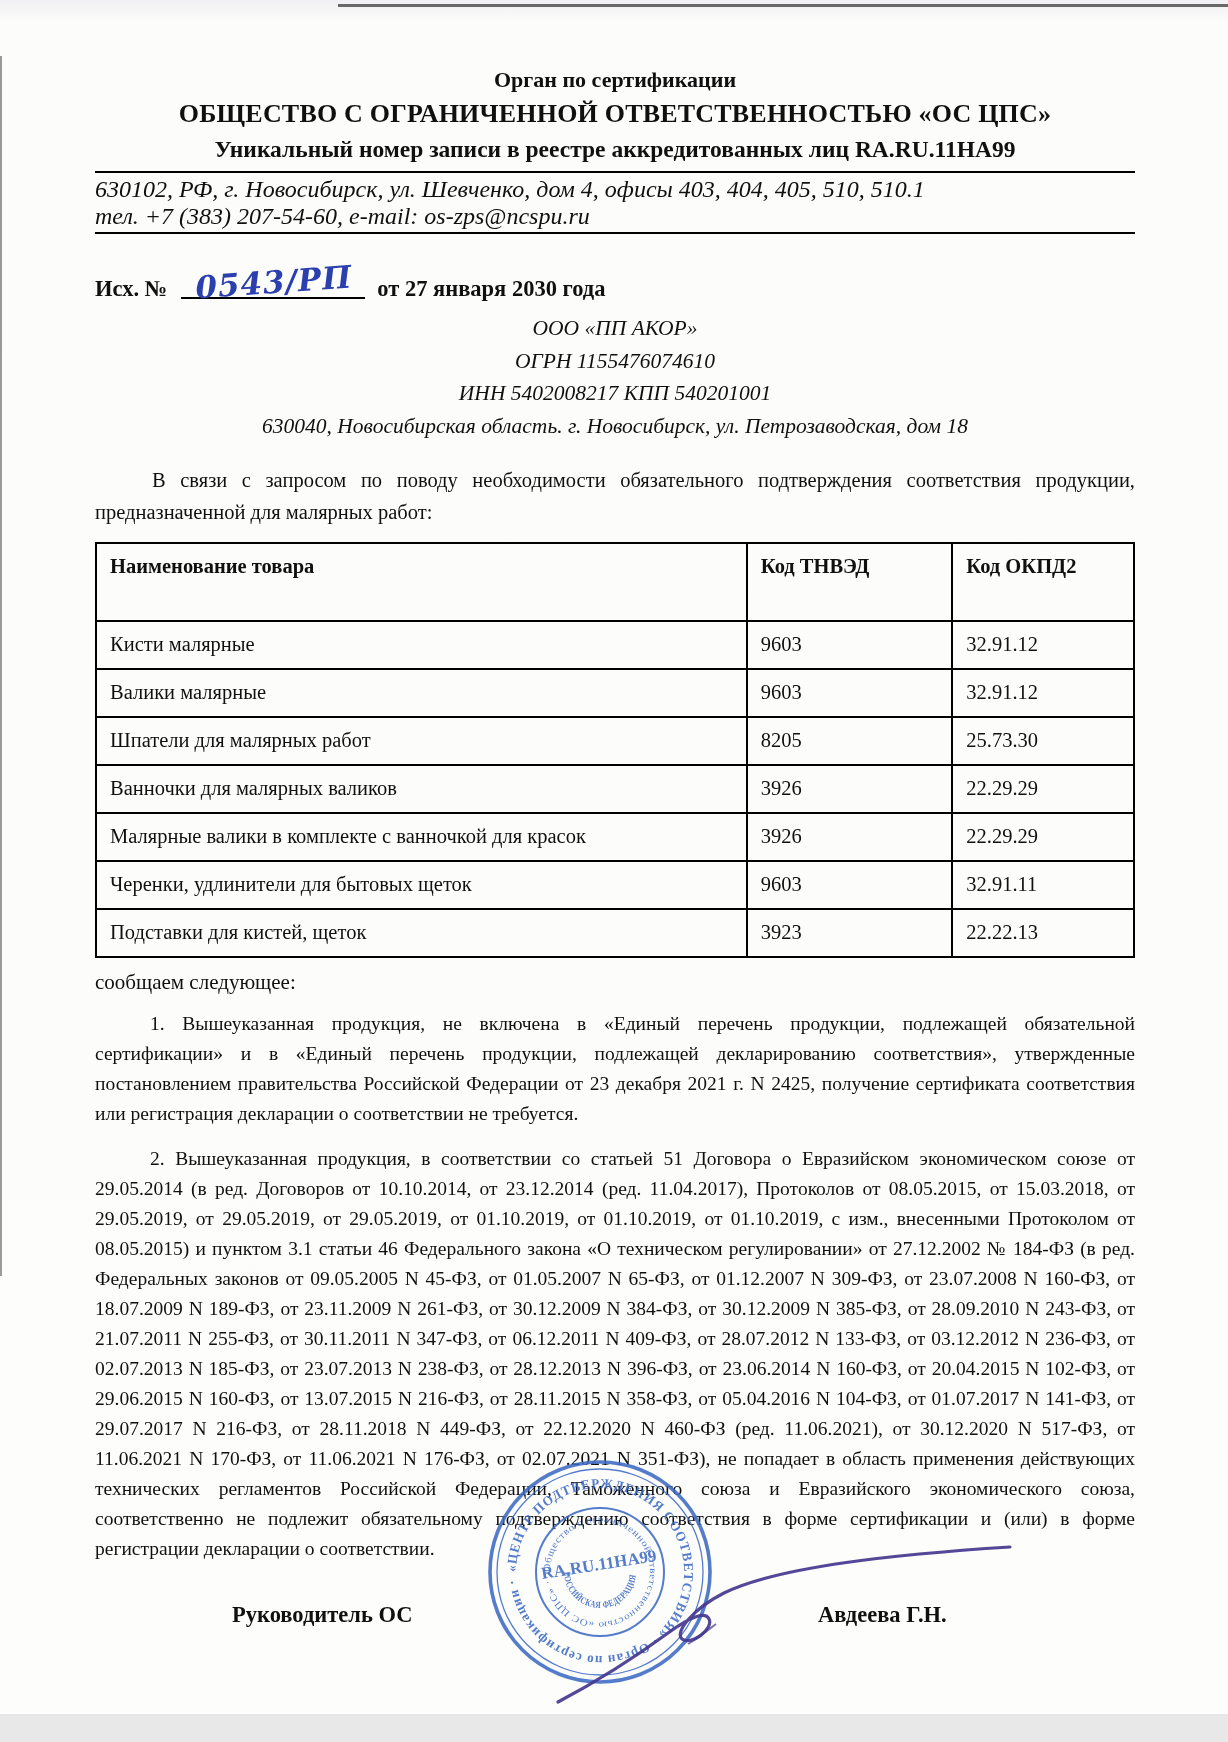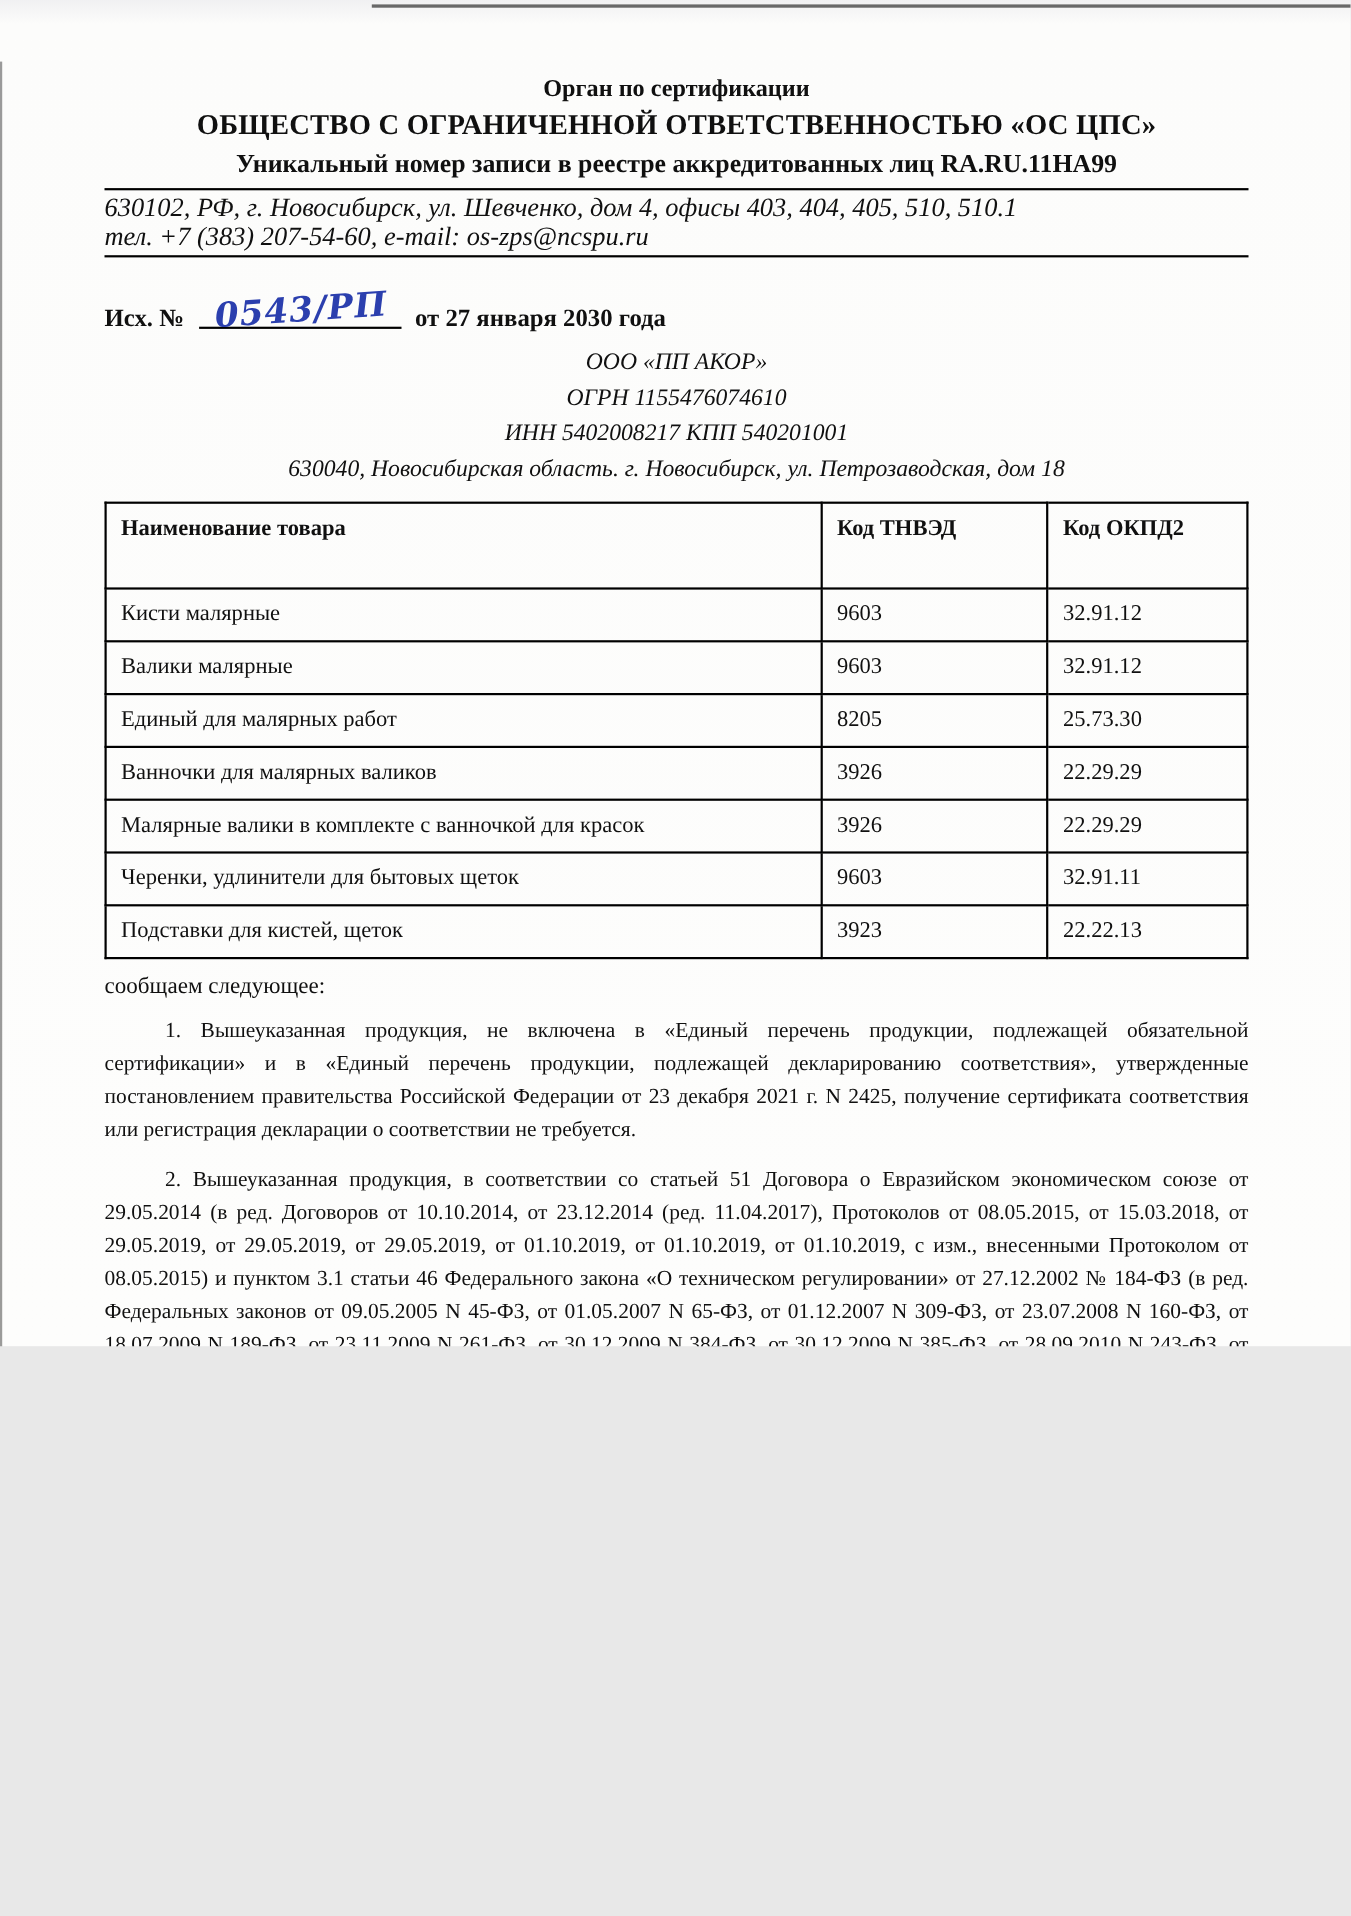--- a/index.html
+++ b/index.html
@@ -1,18 +1,18 @@
 <!DOCTYPE html>
 <html lang="ru"><head>
 <meta charset="utf-8">
 <style>
   * { margin:0; padding:0; box-sizing:border-box; }
   html,body { background:#e8e8e8; }
   .page {
-    position:relative; width:1228px; height:1224px; margin:0 auto;
+    position:relative; width:1228px; height:1714px; margin:0 auto;
     background:linear-gradient(180deg,#f0f0f2 0px,#fcfcfb 22px,#fdfdfc 100%);
     font-family:"Liberation Serif","DejaVu Serif",serif; color:#101010;
     overflow:hidden;
   }
   .content { position:absolute; left:95px; right:93px; top:64px; z-index:1; }
 
   
   .lh-line1 { font-size:22px; font-weight:bold; line-height:31px; text-align:center; }
   .lh-line2, .lh-line3 { font-size:26px; font-weight:bold; line-height:37px; text-align:center; letter-spacing:.2px; }
   .lh-line4 { font-size:23.5px; font-weight:bold; line-height:34px; text-align:center; }
@@ -87,20 +87,21 @@
     </div>
 
     <div class="recipient">
 
     <div class="recipient-line">ООО «ПП АКОР»</div>
         <div class="recipient-line">ОГРН 1155476074610</div>
         <div class="recipient-line">ИНН 5402008217 КПП 540201001</div>
         <div class="recipient-line">630040, Новосибирская область. г. Новосибирск, ул. Петрозаводская, дом 18</div>
       </div>
 
+    <div class="intro">В связи с запросом по поводу необходимости обязательного подтверждения соответствия продукции, предназначенной для малярных работ:</div>
 
     <table class="products">
       <colgroup>
           <col class="c1">
           <col class="c2">
           <col class="c3">
         </colgroup>
       <thead>
         <tr>
           <th>Наименование товара</th>
@@ -114,21 +115,21 @@
             <td>Кисти малярные</td>
             <td>9603</td>
             <td>32.91.12</td>
           </tr>
           <tr>
             <td>Валики малярные</td>
             <td>9603</td>
             <td>32.91.12</td>
           </tr>
           <tr>
-            <td>Единый для малярных работ</td>
+            <td>Шпатели для малярных работ</td>
             <td>8205</td>
             <td>25.73.30</td>
           </tr>
           <tr>
             <td>Ванночки для малярных валиков</td>
             <td>3926</td>
             <td>22.29.29</td>
           </tr>
           <tr>
             <td>Малярные валики в комплекте с ванночкой для красок</td>

